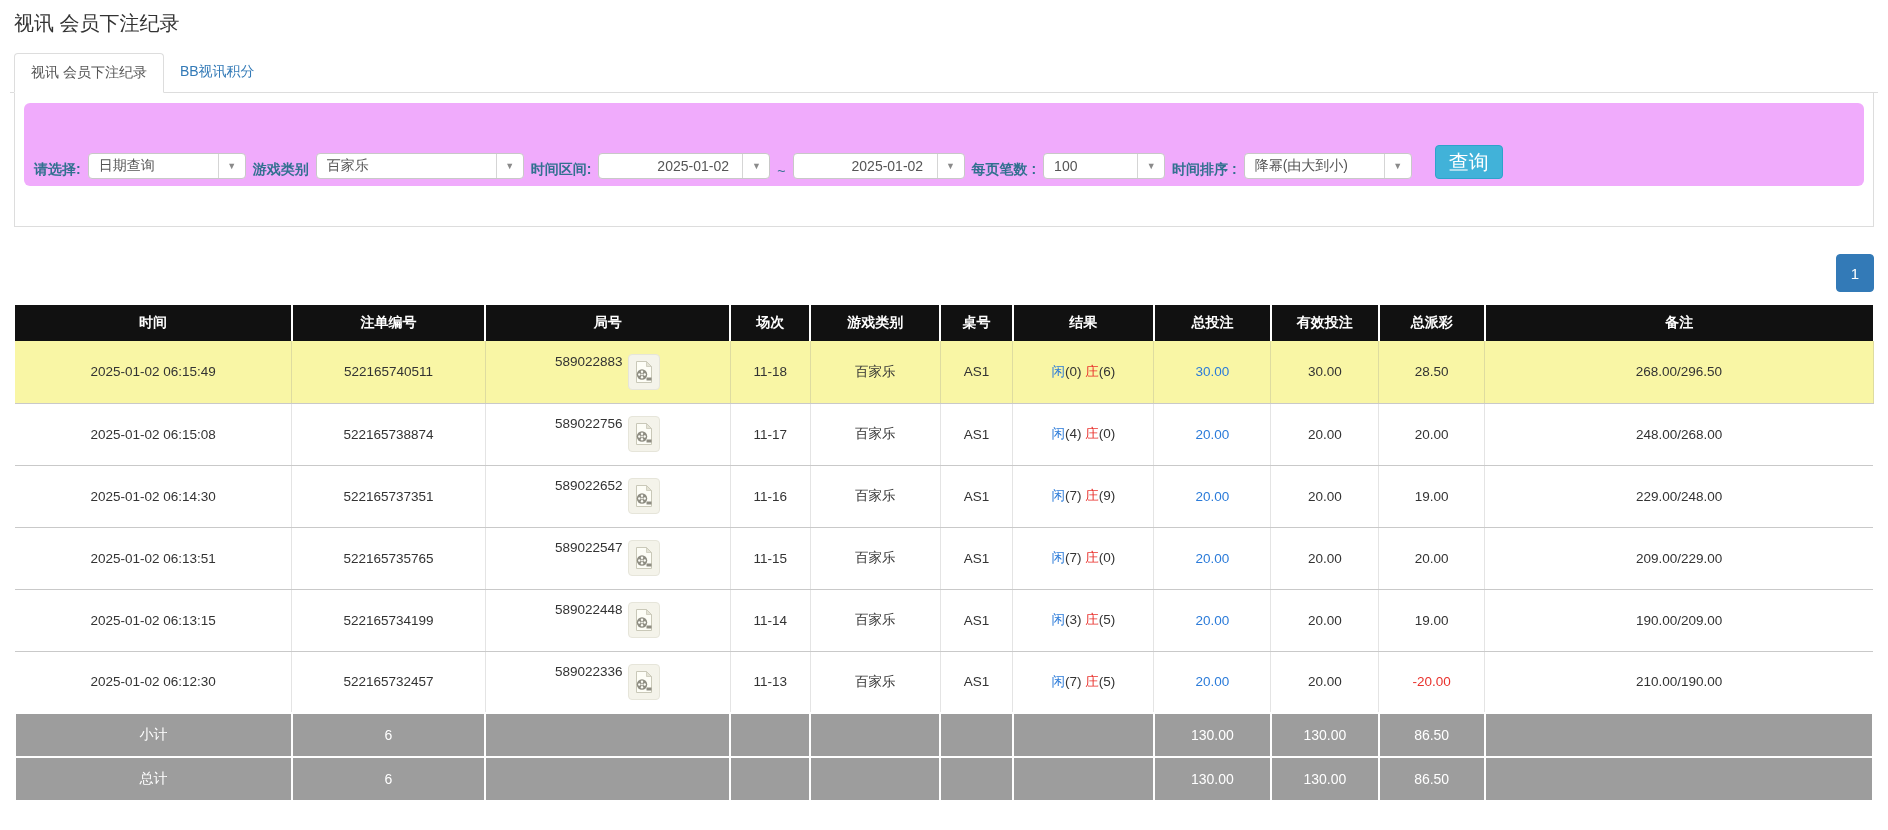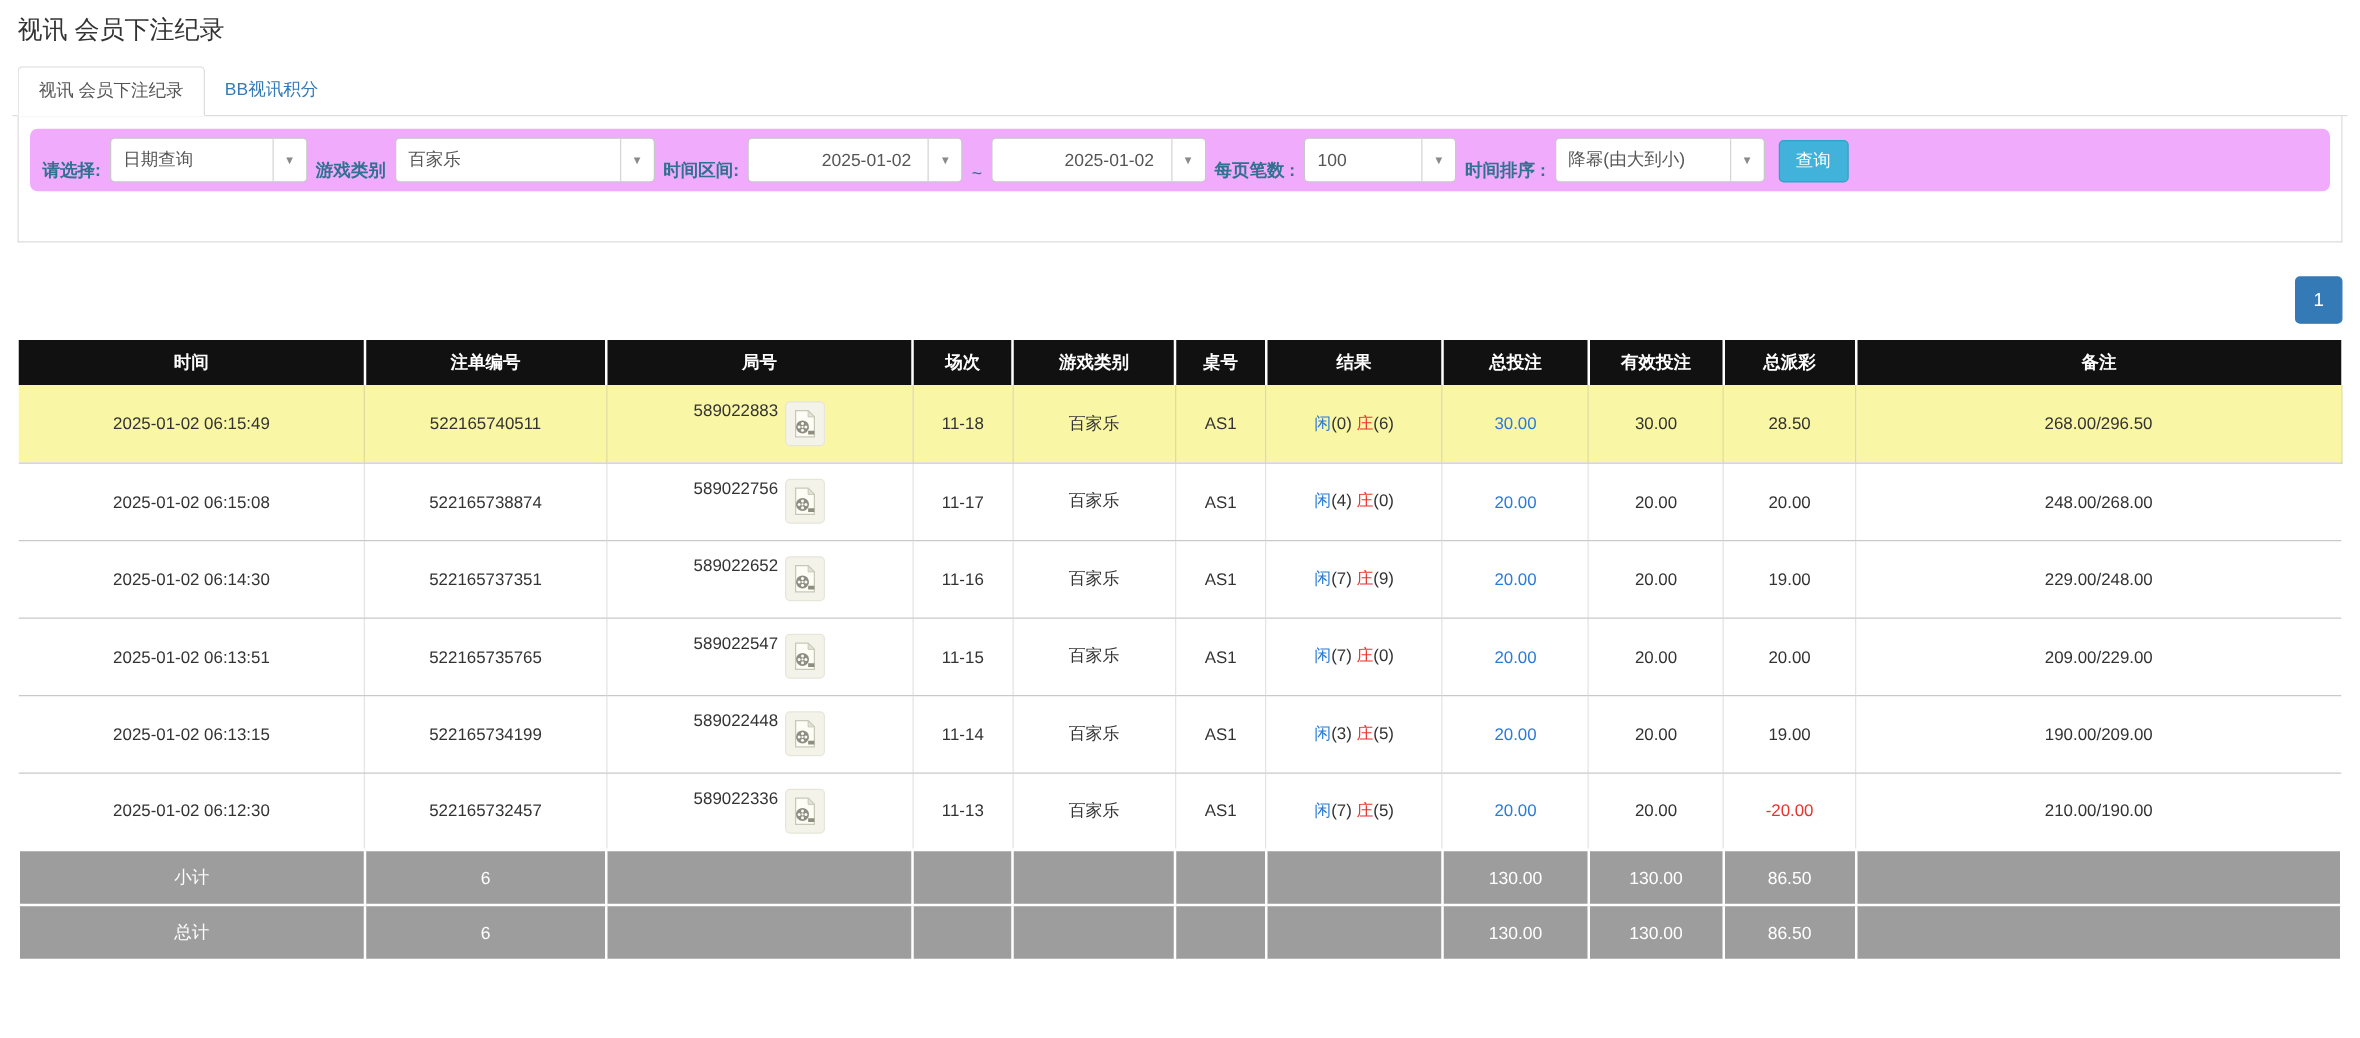--- a/index.html
+++ b/index.html
@@ -15,26 +15,26 @@
   .tab.active { background:#fff; color:#555; border:1px solid #ddd; border-bottom:1px solid #fff; border-radius:4px 4px 0 0; }
   .tab.inactive { color:#337ab7; }
 
   
   .tab-panel { border:1px solid #ddd; border-top:none; margin:0 4px; padding:10px 9px 40px 9px; }
 
   
   .filter-bar { background:#f0abfc; border-radius:6px; padding:7px 10px; display:flex; align-items:flex-end; gap:7px; }
   .f-label { color:#31708f; font-weight:bold; font-size:14px; white-space:nowrap; }
   .tilde { color:#31708f; font-size:14px; }
-  .select { display:flex; align-items:stretch; background:#fff; border:1px solid #c8c8c8; border-radius:4px; height:36px; cursor:pointer; }
+  .select { display:flex; align-items:stretch; background:#fff; border:1px solid #c8c8c8; border-radius:4px; height:26px; cursor:pointer;margin-top:43px; }
   .select .val { flex:1; display:flex; align-items:center; padding:0 10px; font-size:14px; color:#555; white-space:nowrap; overflow:hidden; }
   .select .caret { width:27px; border-left:1px solid #d5d5d5; display:flex; align-items:center; justify-content:center; color:#8a8a8a; font-size:9px; }
   .w-query { width:158px; } .w-game { width:208px; } .w-date { width:172px;padding-left:48px; }
   .w-size { width:122px; } .w-sort { width:168px; }
-  .btn-search { height:34px; padding:0 13px; margin-left:4px; background:#41b2d9; border:1px solid #2ea2cb; color:#fff; font-size:14px; border-radius:4px; cursor:pointer; }
+  .btn-search { height:34px; padding:0 13px; margin-left:16px; background:#41b2d9; border:1px solid #2ea2cb; color:#fff; font-size:20px; border-radius:4px; cursor:pointer; }
 
   
   .alert { margin:13px 4px 0 4px; background:#dff0d8; border:1px solid #d6e9c6; border-radius:4px;
     padding:16px 15px; display:flex; justify-content:space-between; align-items:center; font-size:14px; }
   .alert .left { color:#3c763d; }
   .alert .right { color:#f23030; }
 
   
   .pagination { display:flex; justify-content:flex-end; margin:27px 4px 13px 4px; }
   .page-btn { min-width:38px; height:38px; background:#337ab7; border:1px solid #337ab7; color:#fff;

